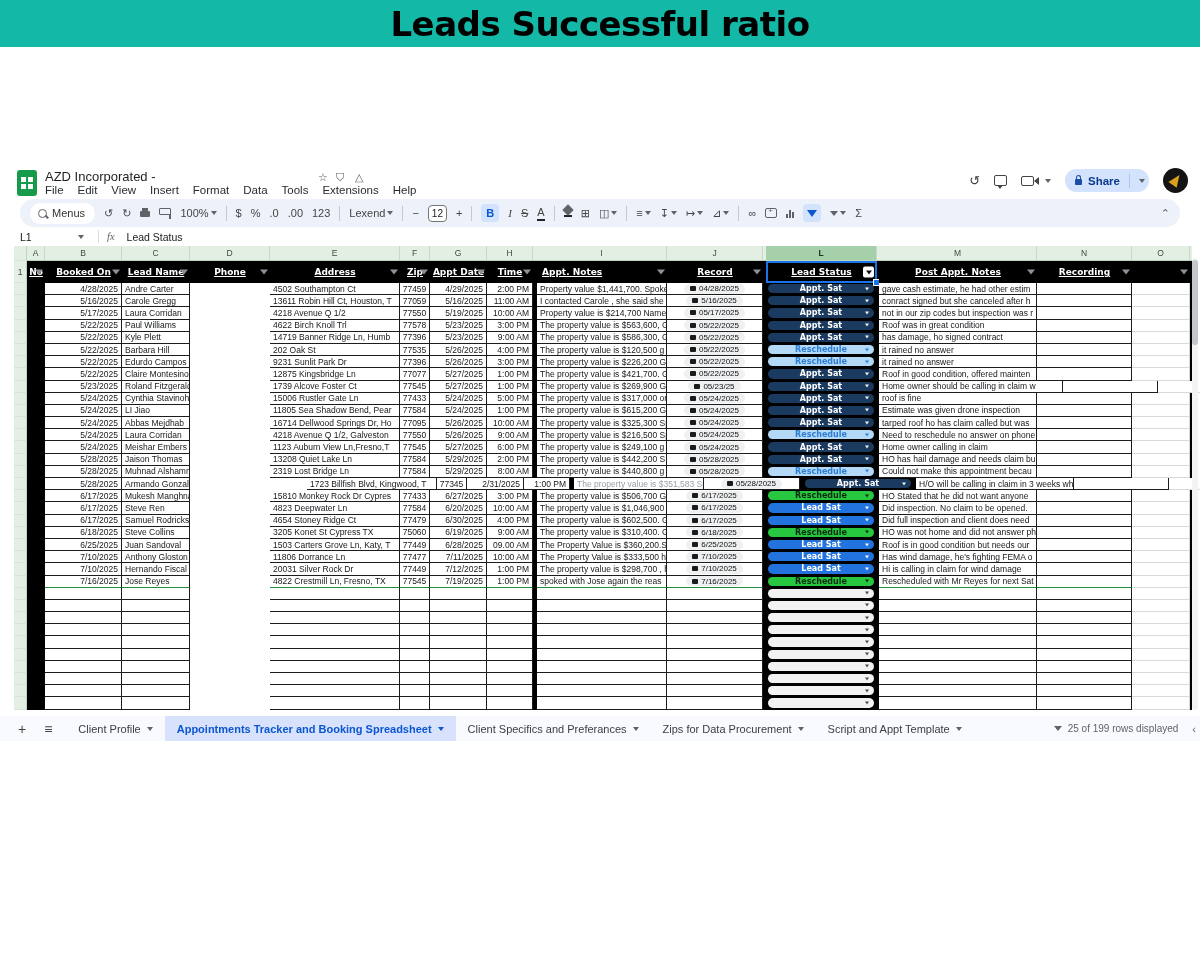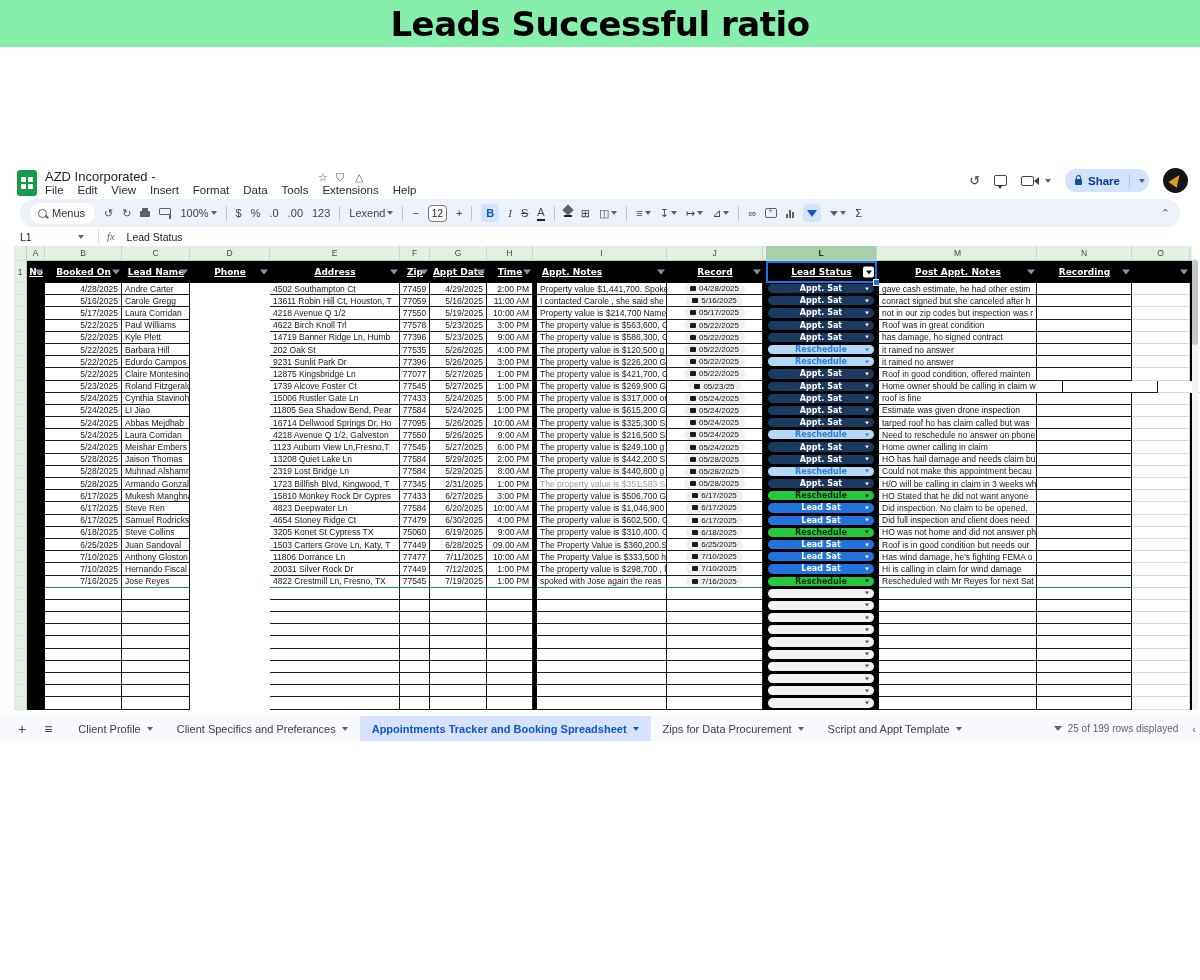--- a/index.html
+++ b/index.html
@@ -108,21 +108,21 @@
   .stab.active .caret{border-top-color:#0b57d0;}
   #tab-status{margin-left:auto;display:flex;align-items:center;gap:6px;margin-right:14px;color:#5f6368;font-size:10px;}
   .funnel-xs{width:0;height:0;border-left:4px solid transparent;border-right:4px solid transparent;border-top:5px solid #5f6368;}
   #collapse{color:#5f6368;font-size:11px;margin-right:4px;}
 </style>
 </head>
 <body>
 
 <div id="page">
 
-  <div id="banner" style="background: #86efac;">
+  <div id="banner" style="background: #14b8a6;">
     <div class="t">Leads Successful ratio</div>
   </div>
 
   <div id="appbar">
     <div id="sheets-logo"></div>
     <div id="doc-title">AZD Incorporated -</div>
     <span class="title-ic" style="left:318px;">☆</span>
     <span class="title-ic" style="left:336px;">⛉</span>
     <span class="title-ic" style="left:355px;">△</span>
     <div id="menus-row">
@@ -818,21 +818,21 @@
         <div class="cell" style="width: 95px;"></div>
         <div class="cell light" style="width: 58px;"></div>
         <div class="sepcol" style="width: 2px;"></div>
       </div>
       <div class="grow drow" style="height: 12.2px;">
         <div class="gutter"></div>
         <div class="cell blackc" style="width: 18px;"></div>
         <div class="cell al-r" style="width: 77px;">5/28/2025</div>
         <div class="cell" style="width: 68px;">Armando Gonzalez</div>
         <div class="cell nob" style="width: 80px;"></div>
-        <div class="cell" style="width: 130px;">1723 Billfish Blvd, Kingwood, T</div>
+        <div class="cell" style="width: 130px; margin-left: 37px;">1723 Billfish Blvd, Kingwood, T</div>
         <div class="cell al-c" style="width: 30px;">77345</div>
         <div class="cell al-r" style="width: 57px;">2/31/2025</div>
         <div class="cell al-r" style="width: 46px;">1:00 PM</div>
         <div class="sepcol" style="width: 4px;"></div>
         <div class="cell muted" style="width: 130px;">The property value is $351,583 Sp</div>
         <div class="cell al-c" style="width: 96px;">
           <div class="chip">
             <div class="ric"></div>
             <span>05/28/2025</span>
           </div>
@@ -1355,26 +1355,26 @@
     </div>
 
   <div id="tabbar">
     <span class="ic">+</span>
     <span class="ic">≡</span>
     <div id="tabs">
         <div class="stab">
           <span>Client Profile</span>
           <span class="caret"></span>
         </div>
+        <div class="stab active">
+          <span>Appointments Tracker and Booking Spreadsheet</span>
+          <span class="caret"></span>
+        </div>
         <div class="stab">
           <span>Client Specifics and Preferances</span>
-          <span class="caret"></span>
-        </div>
-        <div class="stab active">
-          <span>Appointments Tracker and Booking Spreadsheet</span>
           <span class="caret"></span>
         </div>
         <div class="stab">
           <span>Zips for Data Procurement</span>
           <span class="caret"></span>
         </div>
         <div class="stab">
           <span>Script and Appt Template</span>
           <span class="caret"></span>
         </div>

